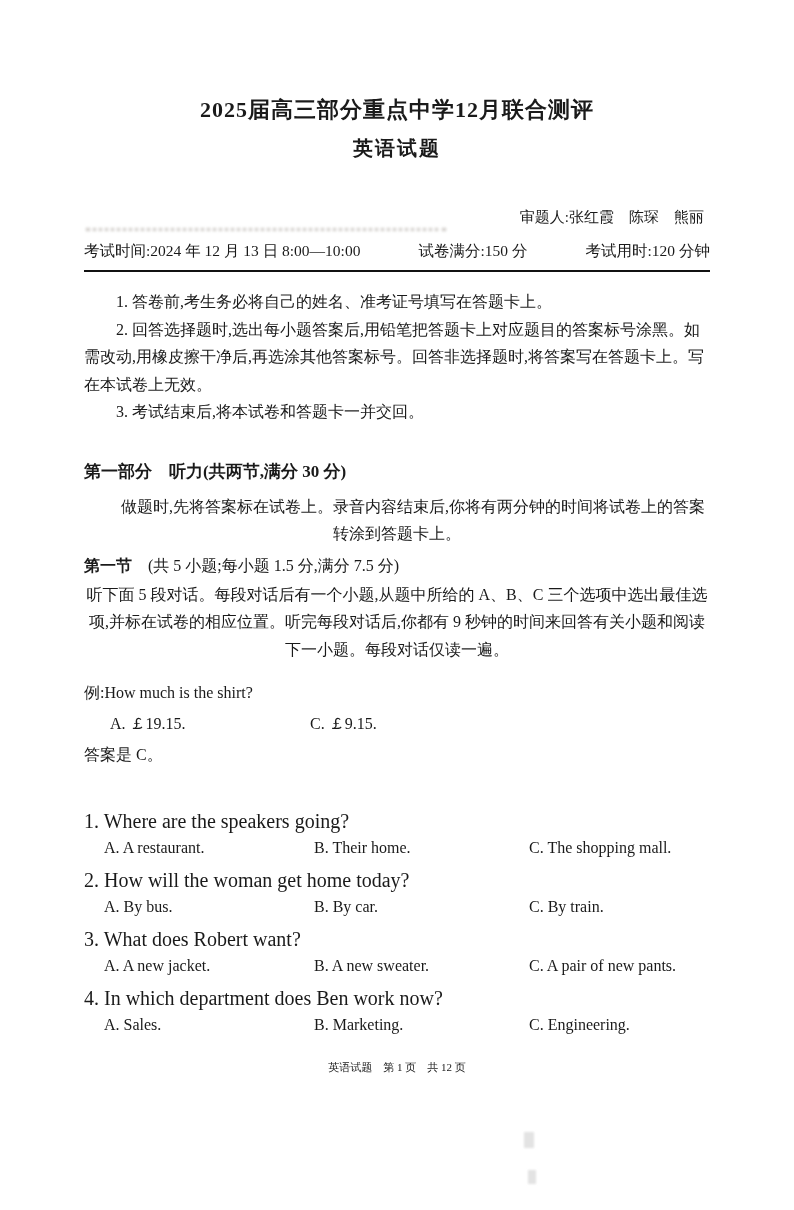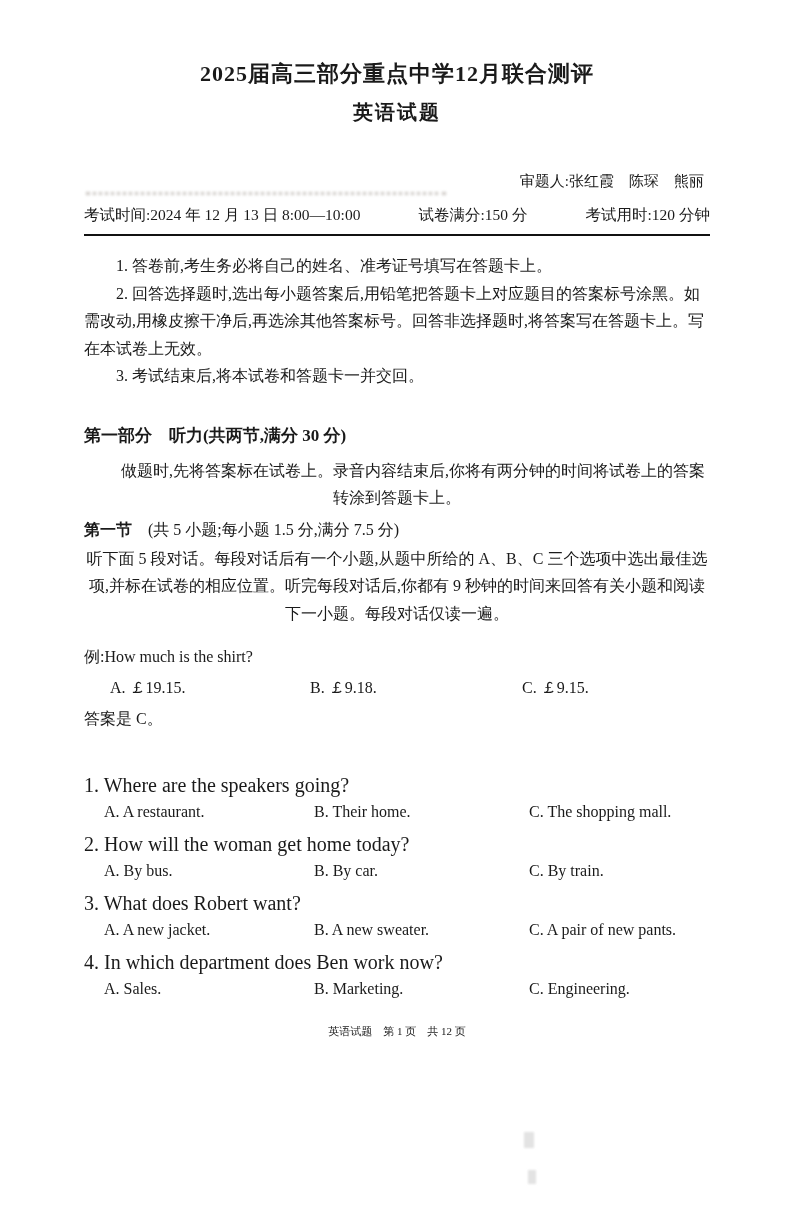--- a/index.html
+++ b/index.html
@@ -13,21 +13,21 @@
     position: relative;
     font-family: "Liberation Serif", "DejaVu Serif", serif;
     color: #1a1a1a;
     overflow: hidden;
   }
   .page {
     position: absolute;
     top: 0; left: 0;
     width: 794px;
     height: 1075px;
-    padding: 59px 84px 0 84px;
+    padding: 95px 84px 0 84px;
     box-sizing: border-box;
   }
   .doc-title {
     text-align: center;
     font-size: 22px;
     font-weight: bold;
     letter-spacing: 1px;
     margin: 0 0 10px 0;
   }
   .doc-subtitle {
@@ -160,21 +160,20 @@
   <p class="para indent">做题时,先将答案标在试卷上。录音内容结束后,你将有两分钟的时间将试卷上的答案转涂到答题卡上。</p>
 
   <div class="section-line">
     <span class="section-label">第一节</span><span>　(共 5 小题;每小题 1.5 分,满分 7.5 分)</span>
   </div>
   <p class="para">听下面 5 段对话。每段对话后有一个小题,从题中所给的 A、B、C 三个选项中选出最佳选项,并标在试卷的相应位置。听完每段对话后,你都有 9 秒钟的时间来回答有关小题和阅读下一小题。每段对话仅读一遍。</p>
 
   <div class="example-q">例:How much is the shirt?</div>
   <div class="opt-row">
     <span>A. ￡19.15.</span>
-    <span>B. ￡9.18.</span>
     <span>C. ￡9.15.</span>
   </div>
   <p class="answer-line">答案是 C。</p>
 
   <div class="questions">
 
     <div class="question-text">1. Where are the speakers going?</div>
     <div class="q-opt-row">
       <span>A. A restaurant.</span>
       <span>B. Their home.</span>

